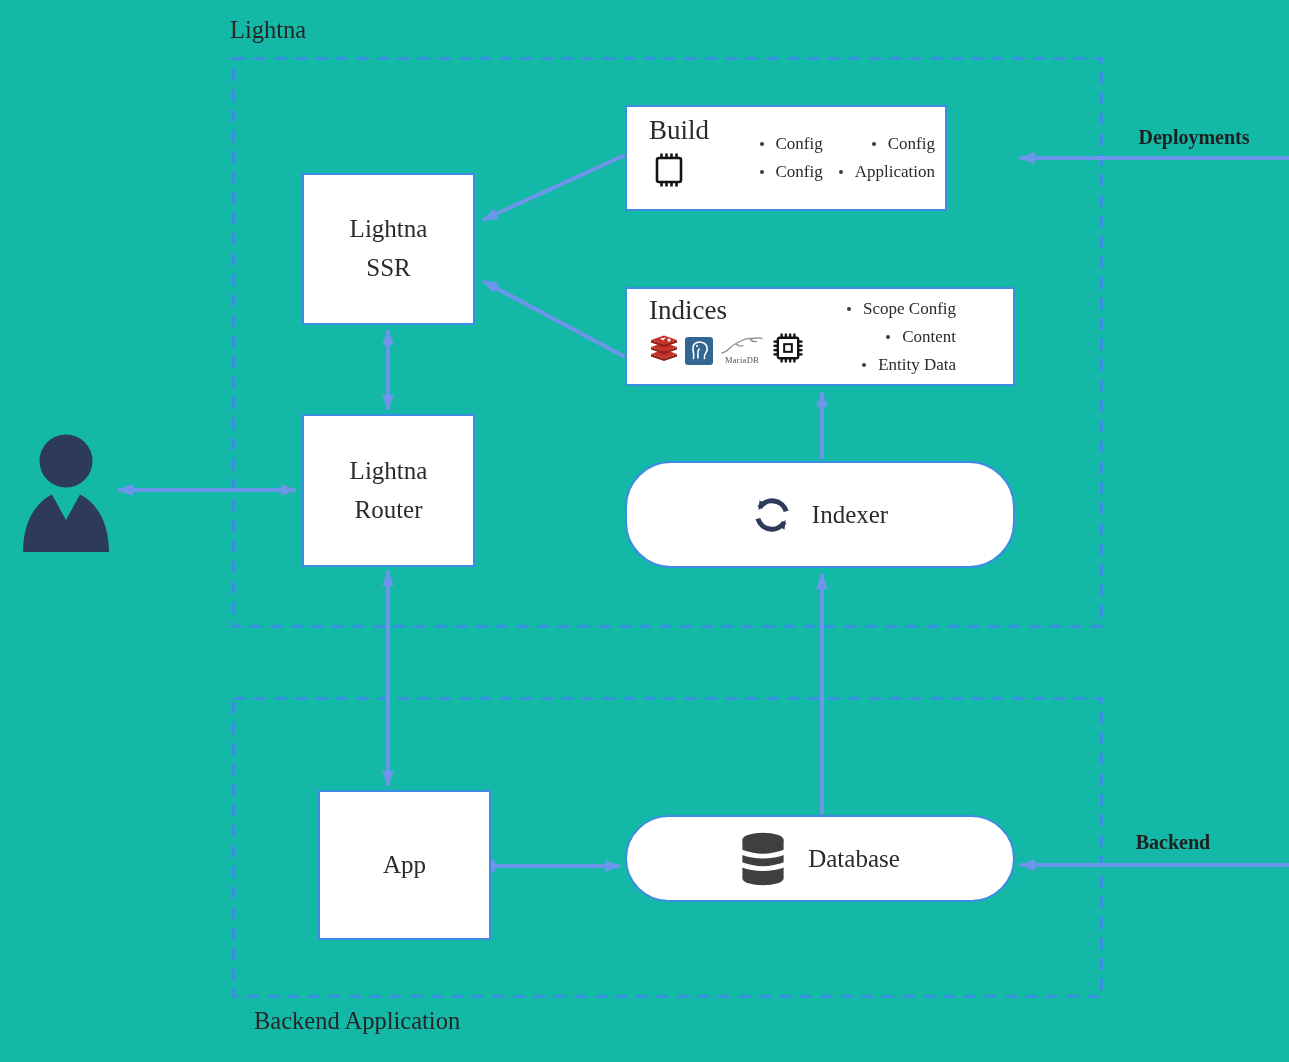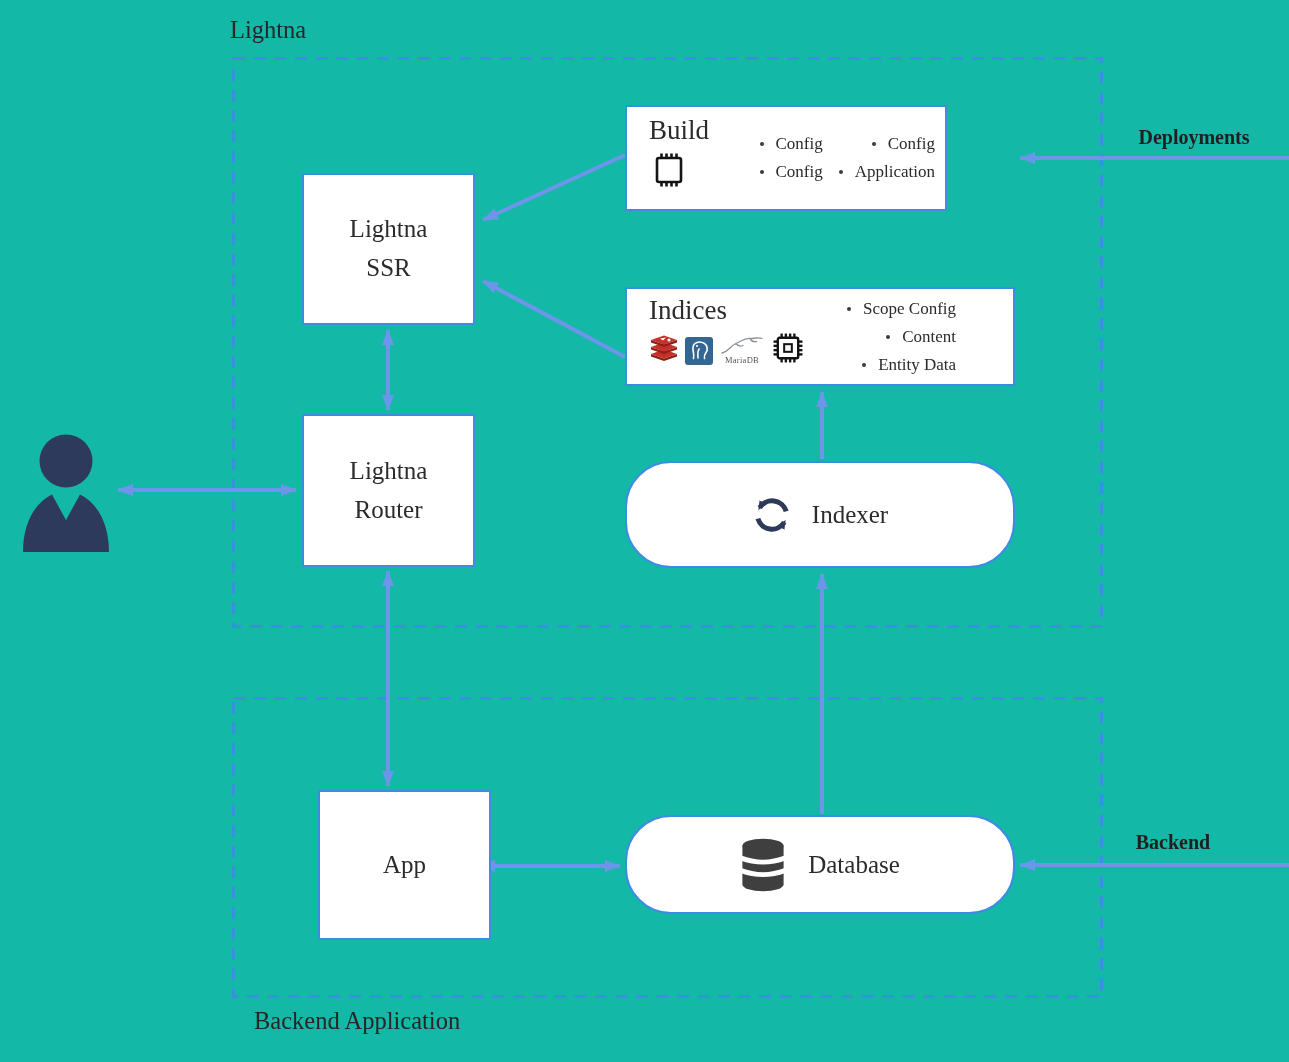--- a/index.html
+++ b/index.html
@@ -26,21 +26,21 @@
   .bullet { display:flex; align-items:center; gap:12px; font-size:17px; color:#2b2b2b; white-space:nowrap; }
   .dot { width:4px; height:4px; border-radius:50%; background:#3c3c3c; flex:none; }
   .icon-row { display:flex; align-items:flex-end; gap:6px; }
   .mariadb-wrap { display:flex; flex-direction:column; align-items:center; width:46px; }
   .edge-label { position:absolute; font-size:20px; font-weight:bold; color:#1f1f1f; text-align:center; }
   .build-box { left:625px; top:105px; width:322px; height:106px; padding:8px 10px 8px 22px; }
   .build-left { width:115px; }
   .indices-box { left:625px; top:287px; width:390px; height:99px; padding:6px 10px 6px 22px; }
   .indices-left { width:198px; }
   .indexer-box { left:625px; top:461px; width:390px; height:107px; gap:20px; }
-  .database-box { left:625px; top:815px; width:390px; height:99px; gap:22px; }
+  .database-box { left:625px; top:815px; width:390px; height:87px; gap:22px; }
   .ssr-box { left:302px; top:173px; width:173px; height:152px; }
   .router-box { left:302px; top:414px; width:173px; height:153px; }
   .app-box { left:302px; top:790px; width:173px; height:150px;margin-left:16px; }
   .user-svg { position:absolute; left:16px; top:432px; }
   .lightna-label { left:230px; top:16px; }
   .backend-label { left:230px; top:1007px;margin-left:24px; }
   .deployments-label { left:1104px; top:126px; width:180px; }
   .updates-label { left:1103px; top:831px; width:140px; }
 </style>
 </head>

